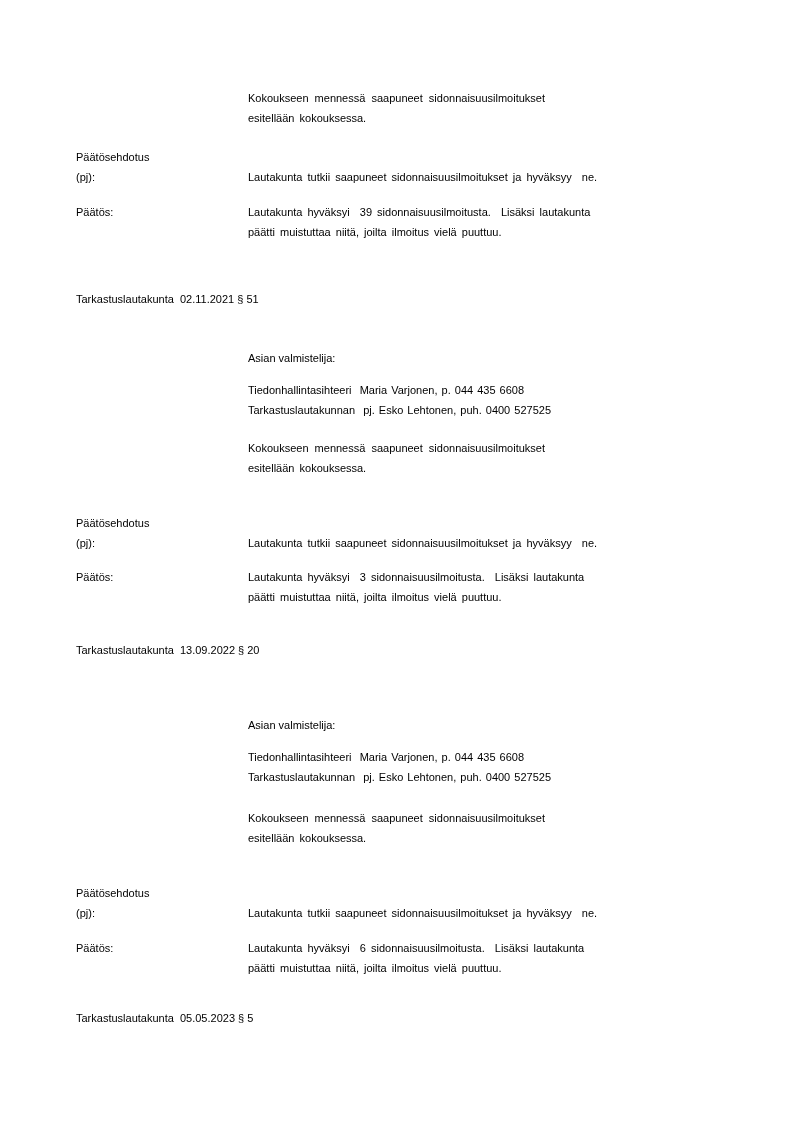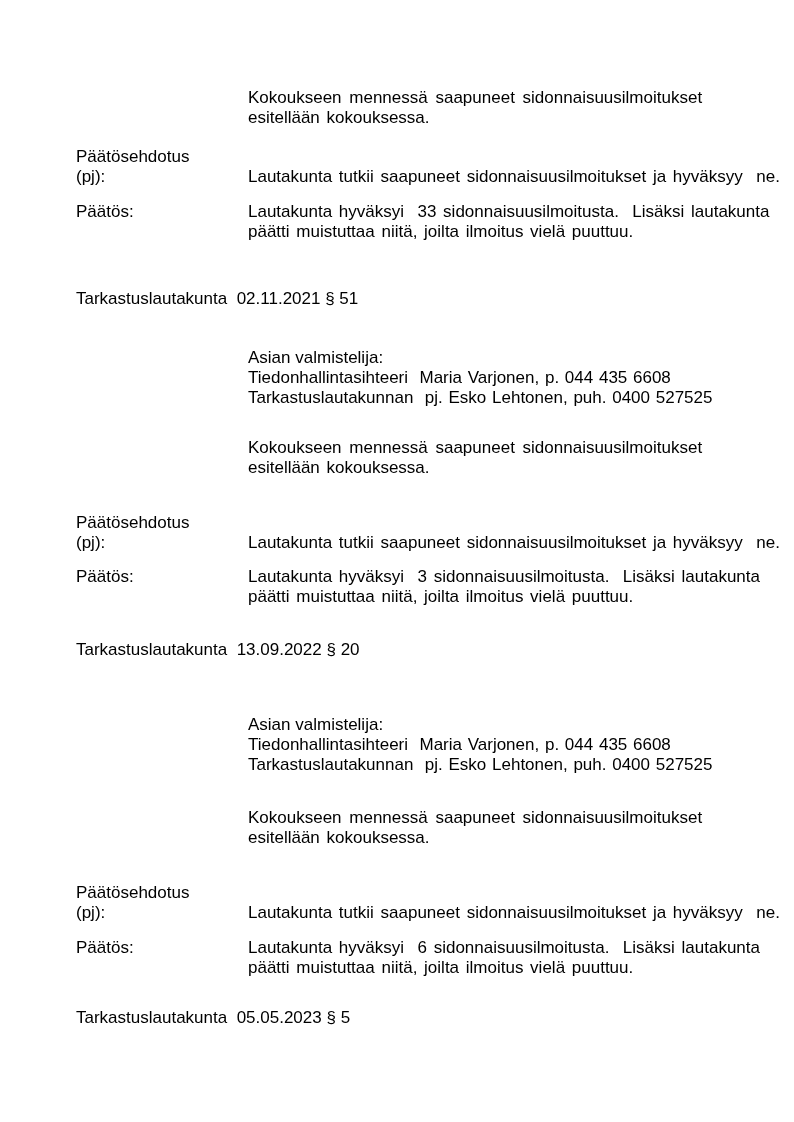--- a/index.html
+++ b/index.html
@@ -4,48 +4,48 @@
 <style>
   html, body { margin: 0; padding: 0; background: #e8e8e8; }
   .page {
     position: relative;
     width: 794px;
     height: 1122px;
     margin: 0 auto;
     background: #ffffff;
     color: #000000;
     font-family: "Liberation Sans", "DejaVu Sans", sans-serif;
-    font-size: 17px;
+    font-size: 11px;
     line-height: 20px;
     overflow: hidden;
   }
   .ln {
     position: absolute;
     white-space: pre; 
   }
   .col-label  { left: 76px; }
   .col-body   { left: 248px; }
   .col-margin { left: 76px; }
-  .ws1 { word-spacing: 1px; }
+  .ws1 { word-spacing: 1px; margin-top: 12px; }
   .ws2 { word-spacing: 2px; text-align: center; }
   .ws3 { word-spacing: 3px; }
 </style>
 </head>
 <body>
 
 <main class="page">
 
   <section>
     <div class="ln col-body ws3" style="top:88px">Kokoukseen mennessä saapuneet sidonnaisuusilmoitukset</div>
     <div class="ln col-body ws2" style="top:108px">esitellään kokouksessa.</div>
     <div class="ln col-label" style="top:147px">Päätösehdotus</div>
     <div class="ln col-label" style="top:167px">(pj):</div>
     <div class="ln col-body ws2" style="top:167px">Lautakunta tutkii saapuneet sidonnaisuusilmoitukset ja hyväksyy  ne.</div>
     <div class="ln col-label" style="top:202px">Päätös:</div>
-    <div class="ln col-body ws2" style="top:202px">Lautakunta hyväksyi  33 sidonnaisuusilmoitusta.  Lisäksi lautakunta</div>
+    <div class="ln col-body ws2" style="top:202px">Lautakunta hyväksyi  39 sidonnaisuusilmoitusta.  Lisäksi lautakunta</div>
     <div class="ln col-body ws2" style="top:222px">päätti muistuttaa niitä, joilta ilmoitus vielä puuttuu.</div>
     <div class="ln col-margin" style="top:289px">Tarkastuslautakunta  02.11.2021 § 51</div>
   </section>
 
   <section>
     <div class="ln col-body" style="top:348px">Asian valmistelija:</div>
     <div class="ln col-body ws1" style="top:368px">Tiedonhallintasihteeri  Maria Varjonen, p. 044 435 6608</div>
     <div class="ln col-body ws1" style="top:388px">Tarkastuslautakunnan  pj. Esko Lehtonen, puh. 0400 527525</div>
     <div class="ln col-body ws3" style="top:438px">Kokoukseen mennessä saapuneet sidonnaisuusilmoitukset</div>
     <div class="ln col-body ws2" style="top:458px">esitellään kokouksessa.</div>

